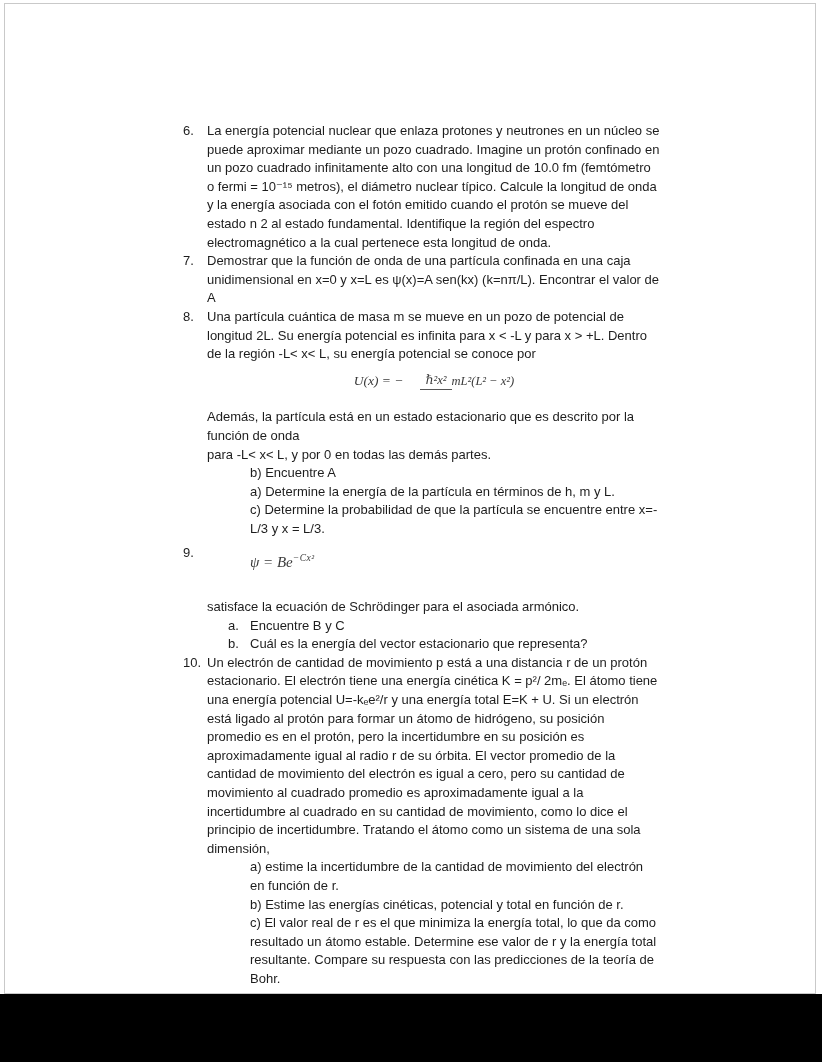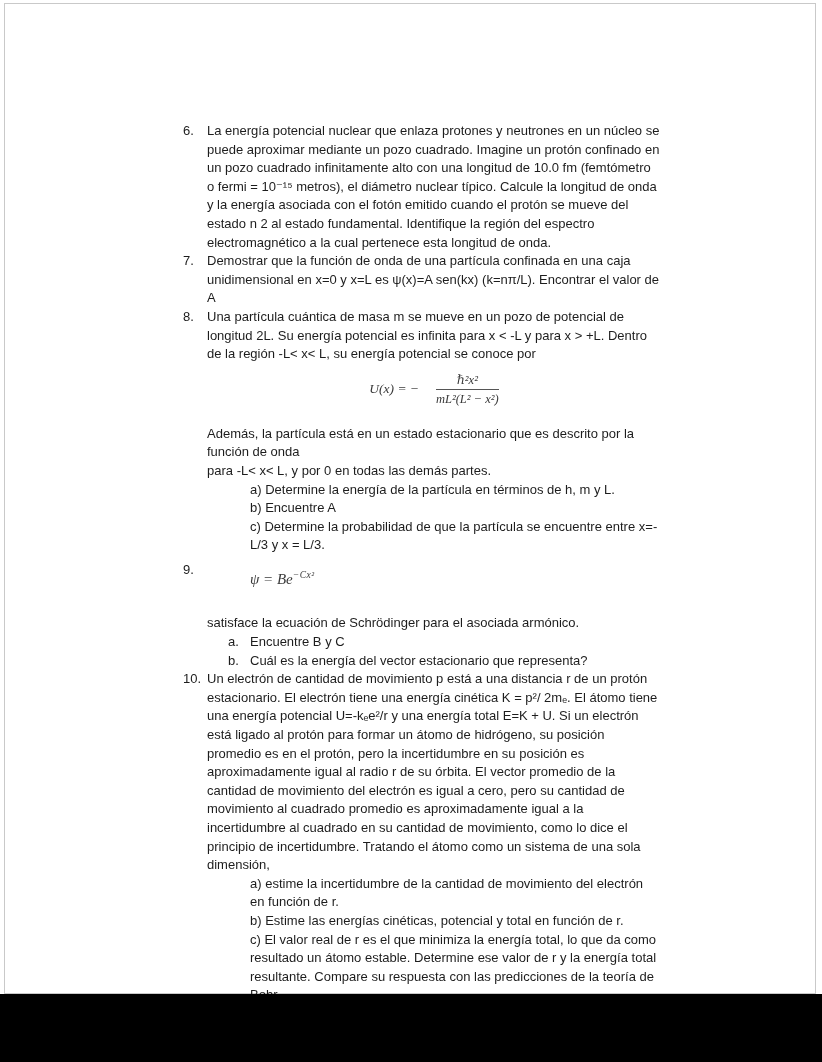--- a/index.html
+++ b/index.html
@@ -56,21 +56,21 @@
   .frm-u {
     display: flex;
     justify-content: center;
     align-items: center;
     gap: 17px;
     margin: 8px 0 18px 0;
     font-size: 13.5px;
   }
   .frac {
     display: inline-flex;
-    flex-direction: column;
+    flex-direction: row;
     text-align: center;
     font-size: 12.5px;
     line-height: 16px;
   }
   .frac .num { padding: 0 5px 1px 5px; border-bottom: 1px solid #555; }
   .frac .den { padding-top: 1px; }
   .frm-phi {
     text-align: center;
     margin: 8px 40px 14px 0;
     font-size: 14px;
@@ -107,22 +107,22 @@
         <div>Una partícula cuántica de masa m se mueve en un pozo de potencial de longitud 2L. Su energía potencial es infinita para x &lt; -L y para x &gt; +L. Dentro de la región -L&lt; x&lt; L, su energía potencial se conoce por</div>
         <div class="formula frm-u">
           <span>U(x) = −</span>
           <span class="frac">
             <span class="num">ℏ²x²</span>
             <span class="den">mL²(L² − x²)</span>
           </span>
         </div>
         <div>Además, la partícula está en un estado estacionario que es descrito por la función de onda</div>
         <div>para -L&lt; x&lt; L, y por 0 en todas las demás partes.</div>
+        <div class="sub">b) Encuentre A</div>
         <div class="sub">a) Determine la energía de la partícula en términos de h, m y L.</div>
-        <div class="sub">b) Encuentre A</div>
         <div class="sub">c) Determine la probabilidad de que la partícula se encuentre entre x=-L/3 y x = L/3.</div>
       </div>
     </div>
 
     <div class="prob prob9">
       <span class="pnum">9.</span>
       <div class="pbody">
         <div class="formula frm-psi">
           <span>ψ = Be</span><sup>−Cx²</sup>
         </div>

